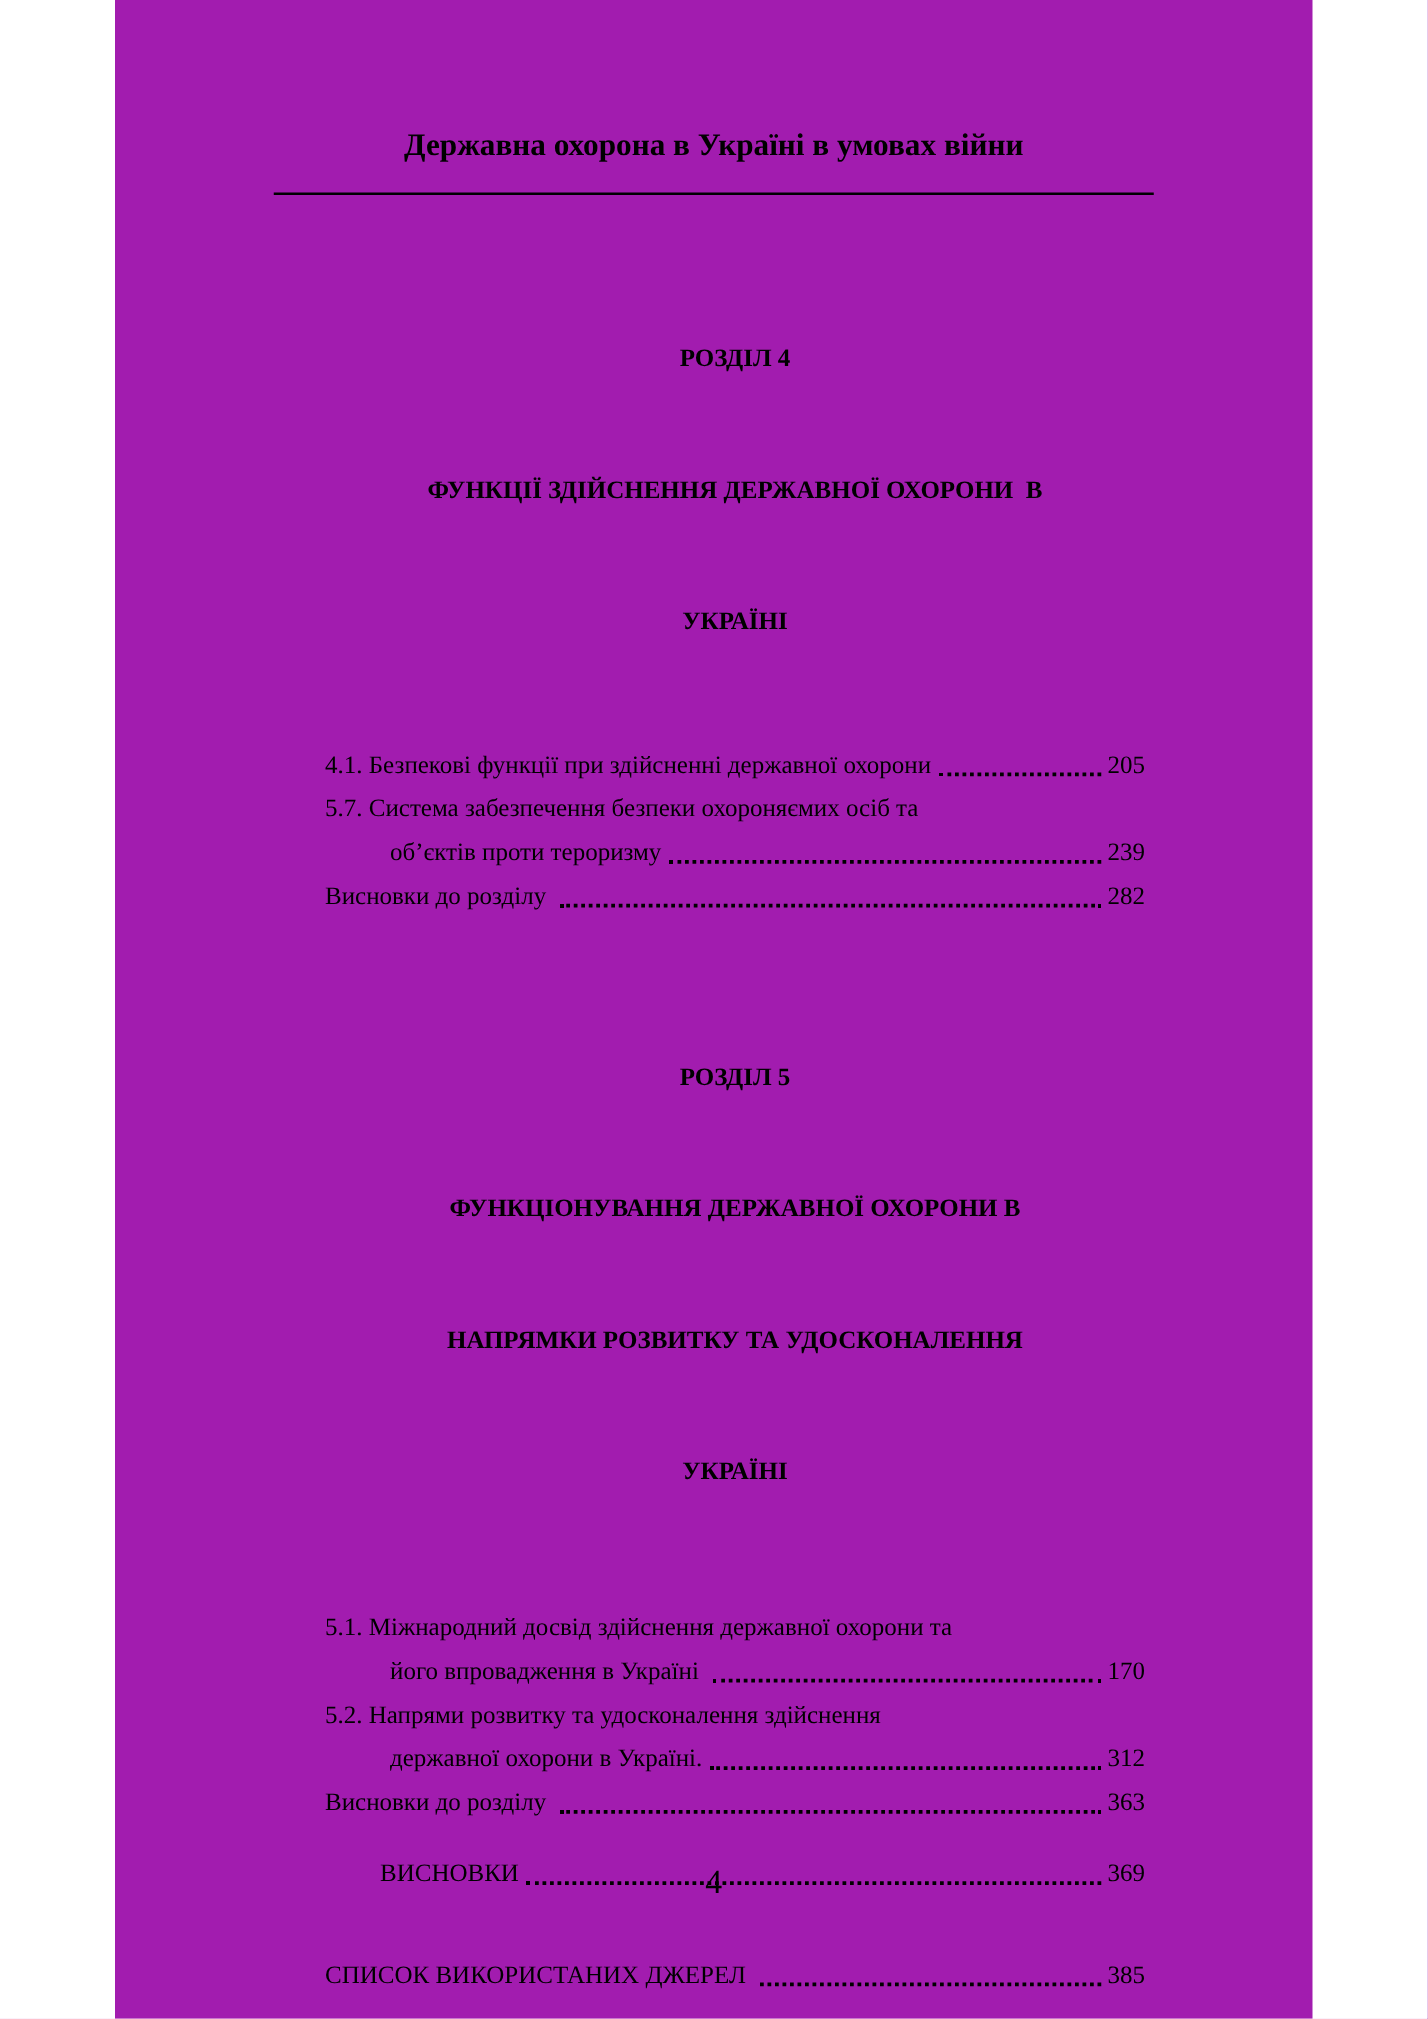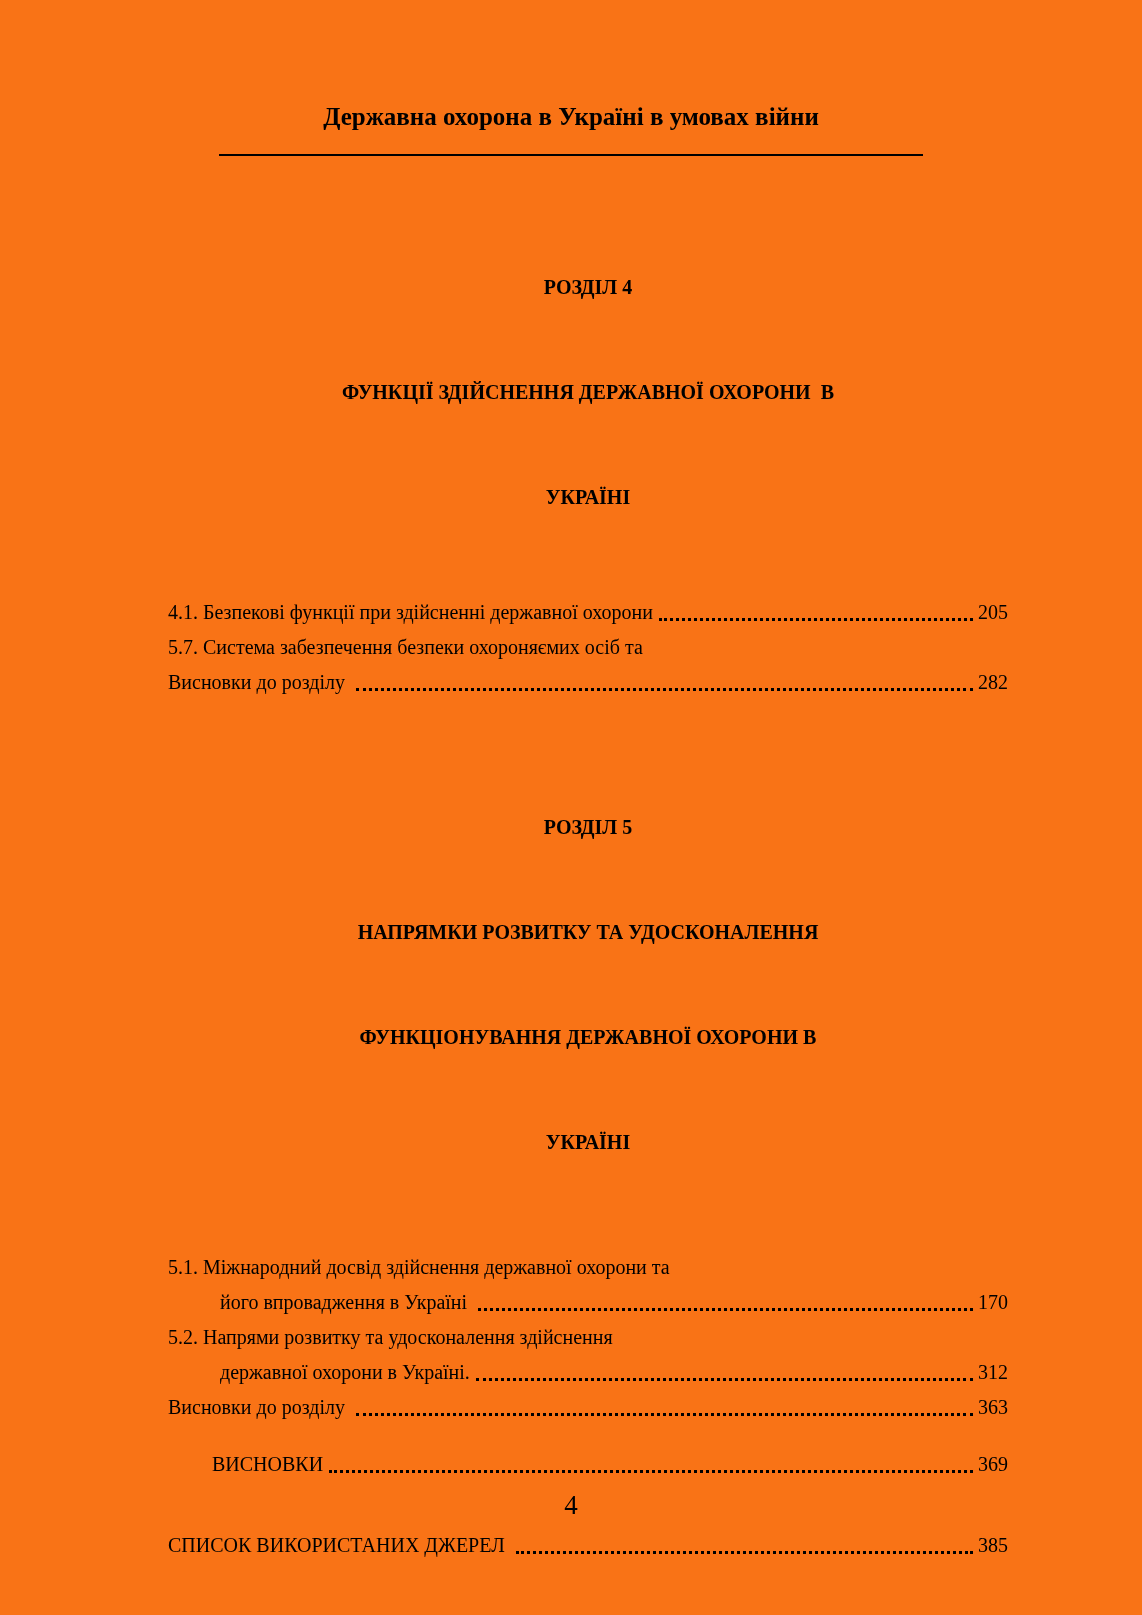--- a/index.html
+++ b/index.html
@@ -1,22 +1,22 @@
 <!DOCTYPE html>
 <html lang="uk"><head>
 <meta charset="utf-8">
 <title>Зміст — сторінка 4</title>
 <style>
   html, body { margin: 0; padding: 0; background: #ffffff; }
   .page {
     position: relative;
-    width: 1142px;
+    width: 958px;
     height: 1615px;
     margin: 0 auto;
-    background: #f97316;
+    background: #a21caf;
     color: #000000;
     font-family: "Liberation Serif", "DejaVu Serif", serif;
     overflow: hidden;
   }
   .running-header {
     margin-top: 102px;
     text-align: center;
     font-weight: 700;
     font-size: 25px;
     line-height: 30px;
@@ -90,31 +90,36 @@
 
     <div class="toc-list">
       <div class="toc-row">
         <span class="t">4.1. Безпекові функції при здійсненні державної охорони</span>
         <span class="leader"></span>
         <span class="pagenum">205</span>
       </div>
       <div class="toc-row">
         <span class="t">5.7. Система забезпечення безпеки охороняємих осіб та</span>
       </div>
+      <div class="toc-row indent">
+        <span class="t">об’єктів проти тероризму</span>
+        <span class="leader"></span>
+        <span class="pagenum">239</span>
+      </div>
       <div class="toc-row">
         <span class="t">Висновки до розділу </span>
         <span class="leader"></span>
         <span class="pagenum">282</span>
       </div>
     </div>
 
     <div class="chapter-head second">
       <div>РОЗДІЛ 5</div>
+      <div>ФУНКЦІОНУВАННЯ ДЕРЖАВНОЇ ОХОРОНИ В</div>
       <div>НАПРЯМКИ РОЗВИТКУ ТА УДОСКОНАЛЕННЯ</div>
-      <div>ФУНКЦІОНУВАННЯ ДЕРЖАВНОЇ ОХОРОНИ В</div>
       <div>УКРАЇНІ</div>
     </div>
 
     <div class="toc-list second">
       <div class="toc-row">
         <span class="t">5.1. Міжнародний досвід здійснення державної охорони та</span>
       </div>
       <div class="toc-row indent">
         <span class="t">його впровадження в Україні </span>
         <span class="leader"></span>

